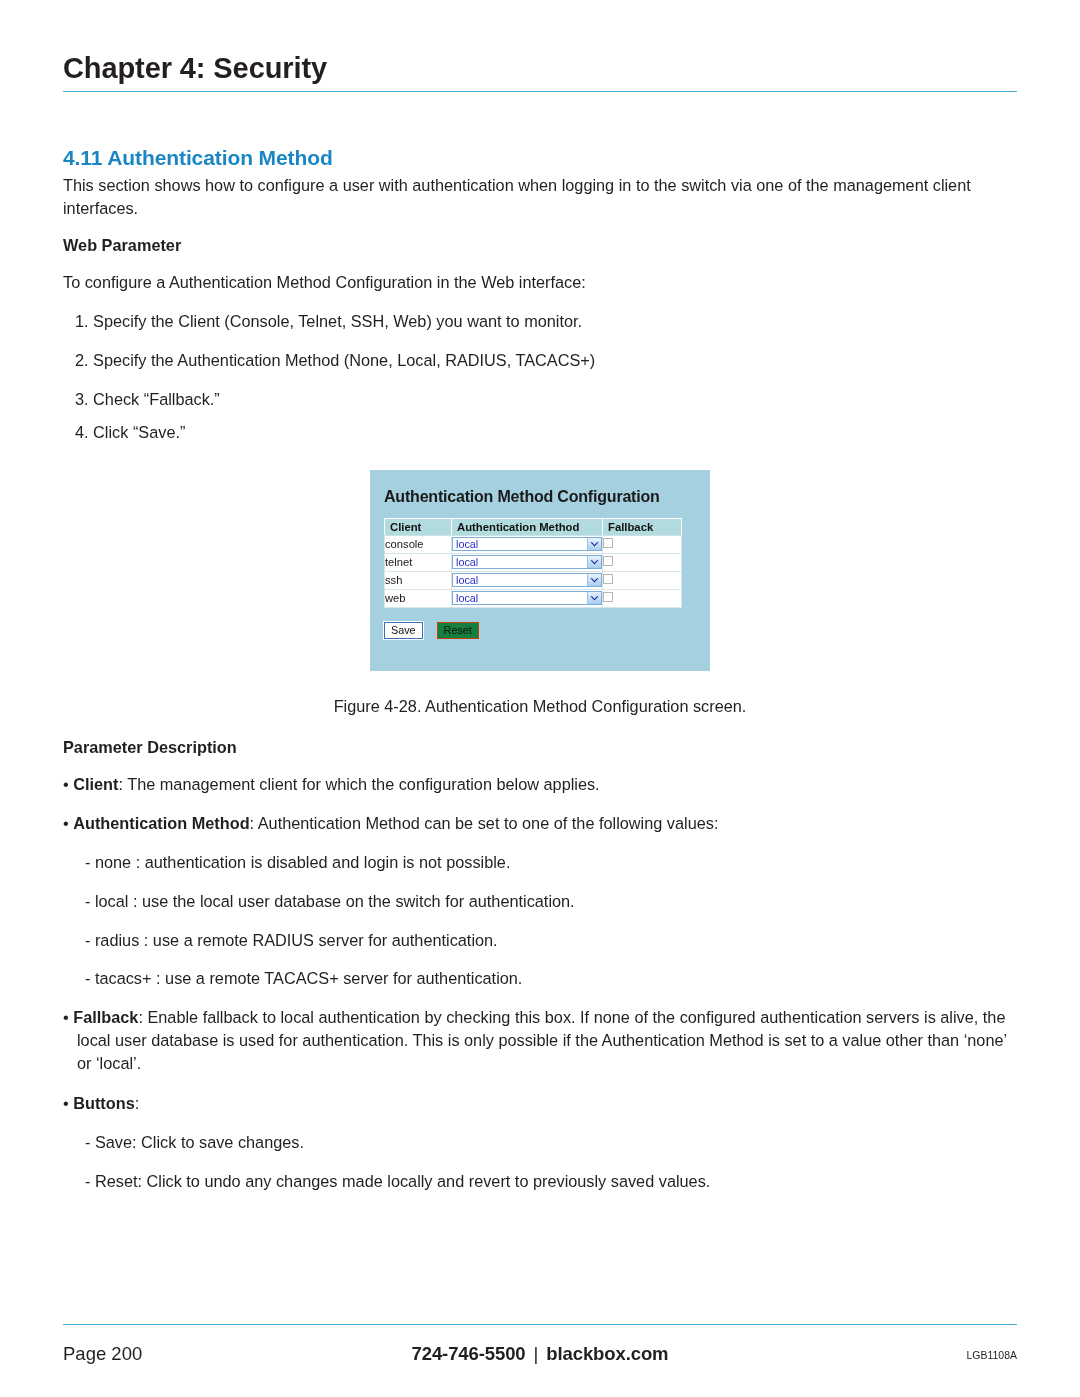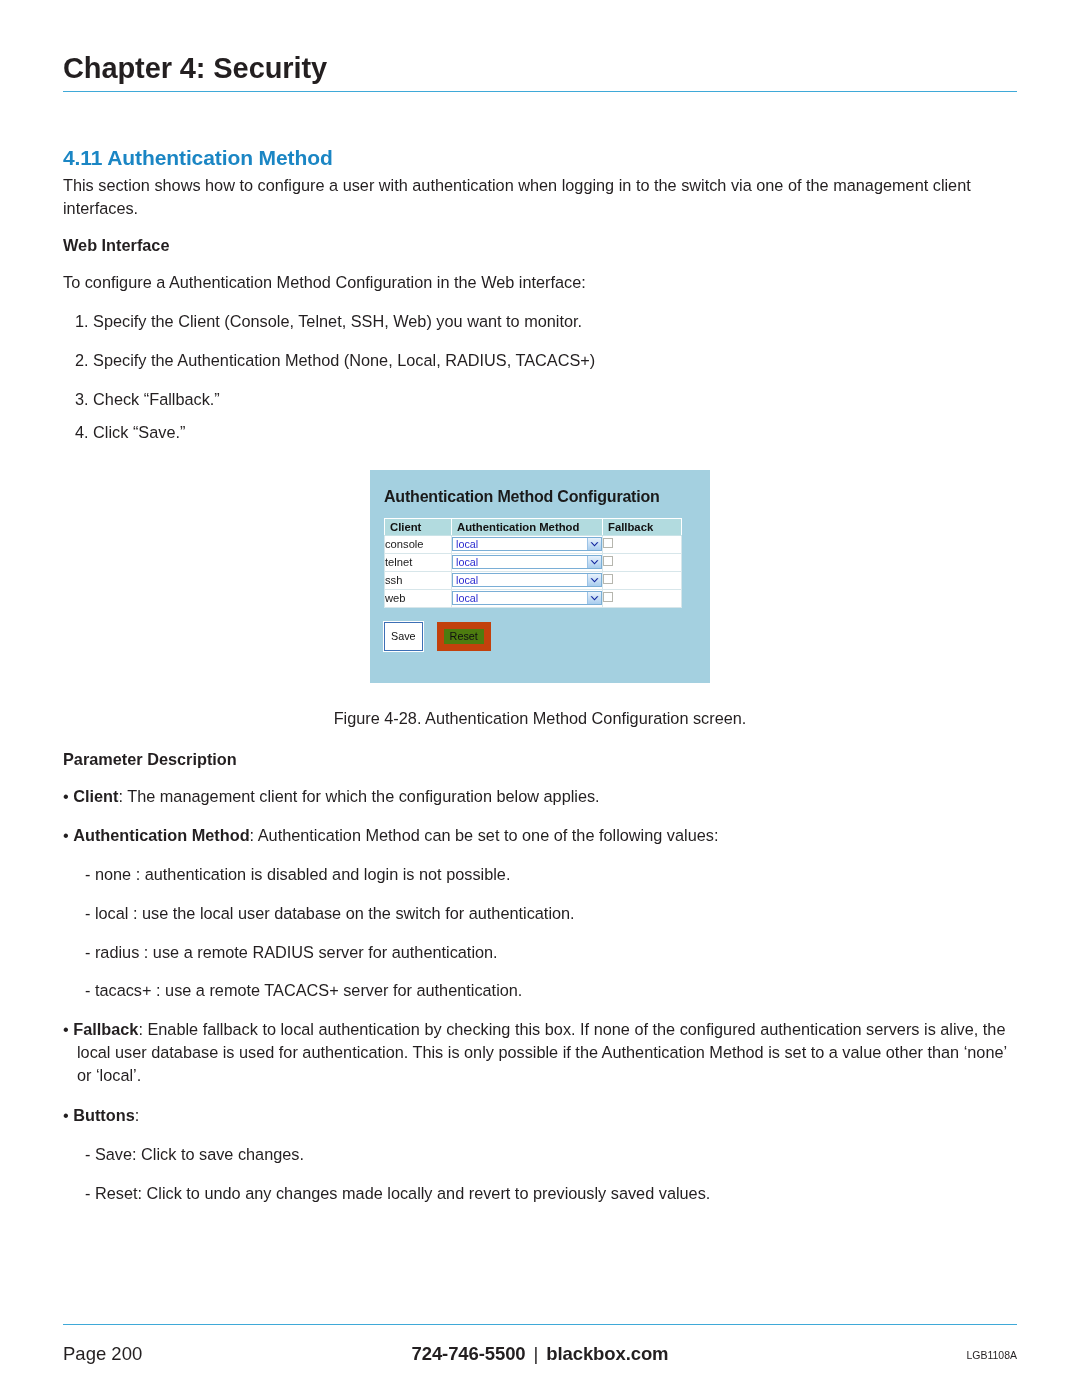--- a/index.html
+++ b/index.html
@@ -205,22 +205,22 @@
     color: #111111;
     background: #ffffff;
     padding: 1px 6px 2px 6px;
     line-height: 12px;
   }
   .btn-save {
     border: 1px solid #3d6fb5;
     outline: 1px solid #ffffff;
   }
   .btn-reset {
-    border: 7px solid #c2410c;
-    background: #4d7c0f;
+    border: 1px solid #c2410c;
+    background: #15803d;
   }
 
   .figure-caption {
     text-align: center;
     font-size: 16.3px;
     margin: 26px 0 0 0;
     color: #231f20;
   }
 
   
@@ -278,21 +278,21 @@
     <h1 class="chapter-title">Chapter 4: Security</h1>
     <div class="header-rule"></div>
   </div>
 
   <div class="content">
 
     <h2 class="section-heading">4.11 Authentication Method</h2>
 
     <p class="body-text">This section shows how to configure a user with authentication when logging in to the switch via one of the management client interfaces.</p>
 
-    <p class="subhead">Web Interface</p>
+    <p class="subhead">Web Parameter</p>
 
     <p class="body-text">To configure a Authentication Method Configuration in the Web interface:</p>
 
     <p class="step">1. Specify the Client (Console, Telnet, SSH, Web) you want to monitor.</p>
     <p class="step">2. Specify the Authentication Method (None, Local, RADIUS, TACACS+)</p>
     <p class="step step-tight">3. Check “Fallback.”</p>
     <p class="step step-tight">4. Click “Save.”</p>
 
     <div class="figure-wrap">
       <div class="webui">

